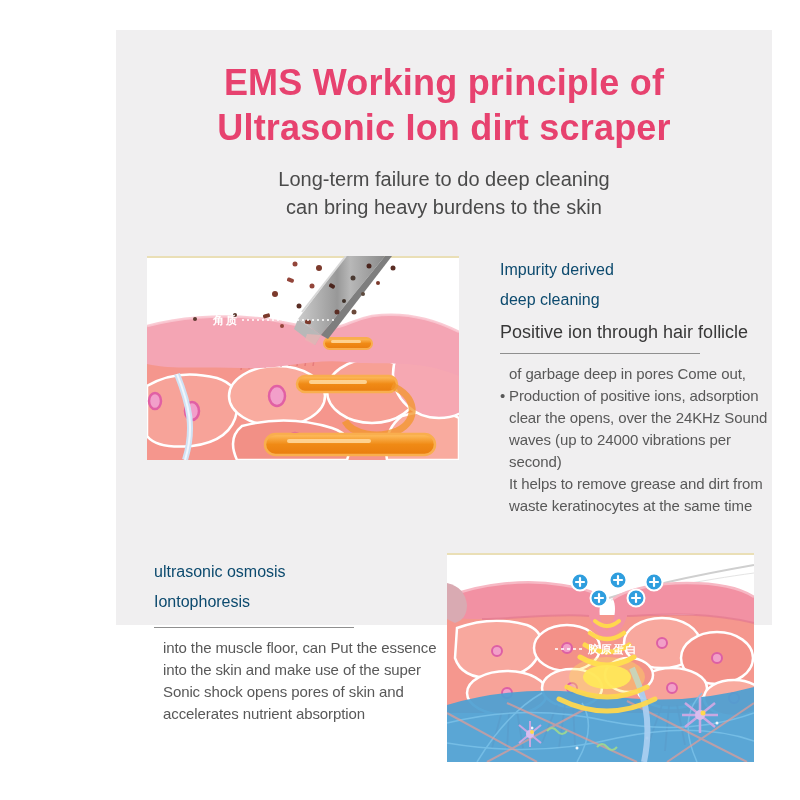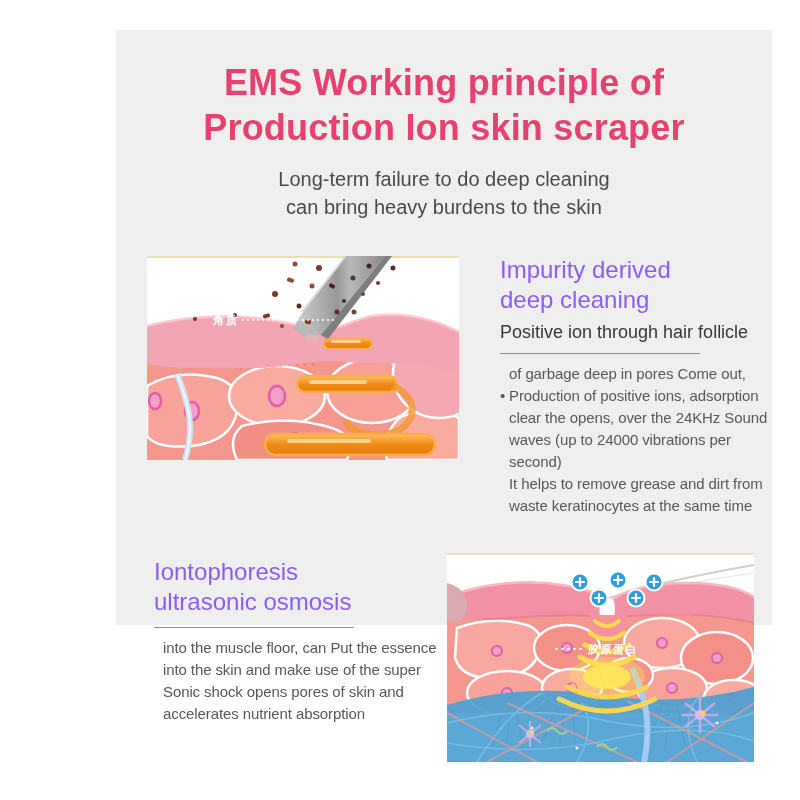--- a/index.html
+++ b/index.html
@@ -24,37 +24,37 @@
     text-align:center; color:#4a4a4a;
     font-size:20px; line-height:28px; font-weight:400;
   }
   .illus { display:block; width:100%; height:100%; }
   .img-frame { position:absolute; background:#0ea5e9; }
   .sec1-img { left:31px; top:226px; width:312px; height:204px; }
   .sec2-img { left:331px; top:523px; width:307px; height:209px; }
   .sec-text { position:absolute; }
   .sec1-text { left:384px; top:225px; width:282px; }
   .sec2-text { left:38px; top:527px; width:300px; }
-  .sec-heading { color:#8b5cf6; font-size:24px; line-height:30px; font-weight:500; }
+  .sec-heading { color:#0c4a6e; font-size:16px; line-height:30px; font-weight:500; }
   .sec-sub { margin-top:7px; color:#383838; font-size:18px; line-height:21px; font-weight:500; }
   .divider { width:200px; height:0; border:0; border-top:1px solid #8f8f8f; margin:10px 0 0 0; }
   .bullets { margin-top:9px; color:#585858; font-size:15px; line-height:22px; letter-spacing:-.1px; }
   .bullet-line { padding-left:9px; }
   .bullet-line.first { padding-left:0; }
   .marker { display:inline-block; width:9px; }
   svg text { font-family:"Liberation Sans", sans-serif; }
 </style>
 </head>
 <body>
 
 <div class="panel">
 
   <div class="title">
     <div>EMS Working principle of</div>
-    <div>Production Ion skin scraper</div>
+    <div>Ultrasonic Ion dirt scraper</div>
   </div>
   <div class="subtitle">
     <div>Long-term failure to do deep cleaning</div>
     <div>can bring heavy burdens to the skin</div>
   </div>
 
   <div class="img-frame sec1-img">
     <svg class="illus" viewBox="0 0 312 204">
       <defs>
         <linearGradient id="metal1" x1="0" y1="0" x2="1" y2="0">
@@ -165,22 +165,22 @@
       <div class="bullet-line first"><span class="marker">•</span><span>Production of positive ions, adsorption</span></div>
       <div class="bullet-line">clear the opens, over the 24KHz Sound</div>
       <div class="bullet-line">waves (up to 24000 vibrations per second)</div>
       <div class="bullet-line">It helps to remove grease and dirt from</div>
       <div class="bullet-line">waste keratinocytes at the same time</div>
     </div>
   </div>
 
   <div class="sec-text sec2-text">
     <div class="sec-heading">
+      <div>ultrasonic osmosis</div>
       <div>Iontophoresis</div>
-      <div>ultrasonic osmosis</div>
     </div>
     <hr class="divider">
     <div class="bullets">
       <div class="bullet-line">into the muscle floor, can Put the essence</div>
       <div class="bullet-line">into the skin and make use of the super</div>
       <div class="bullet-line">Sonic shock opens pores of skin and</div>
       <div class="bullet-line">accelerates nutrient absorption</div>
     </div>
   </div>
 

